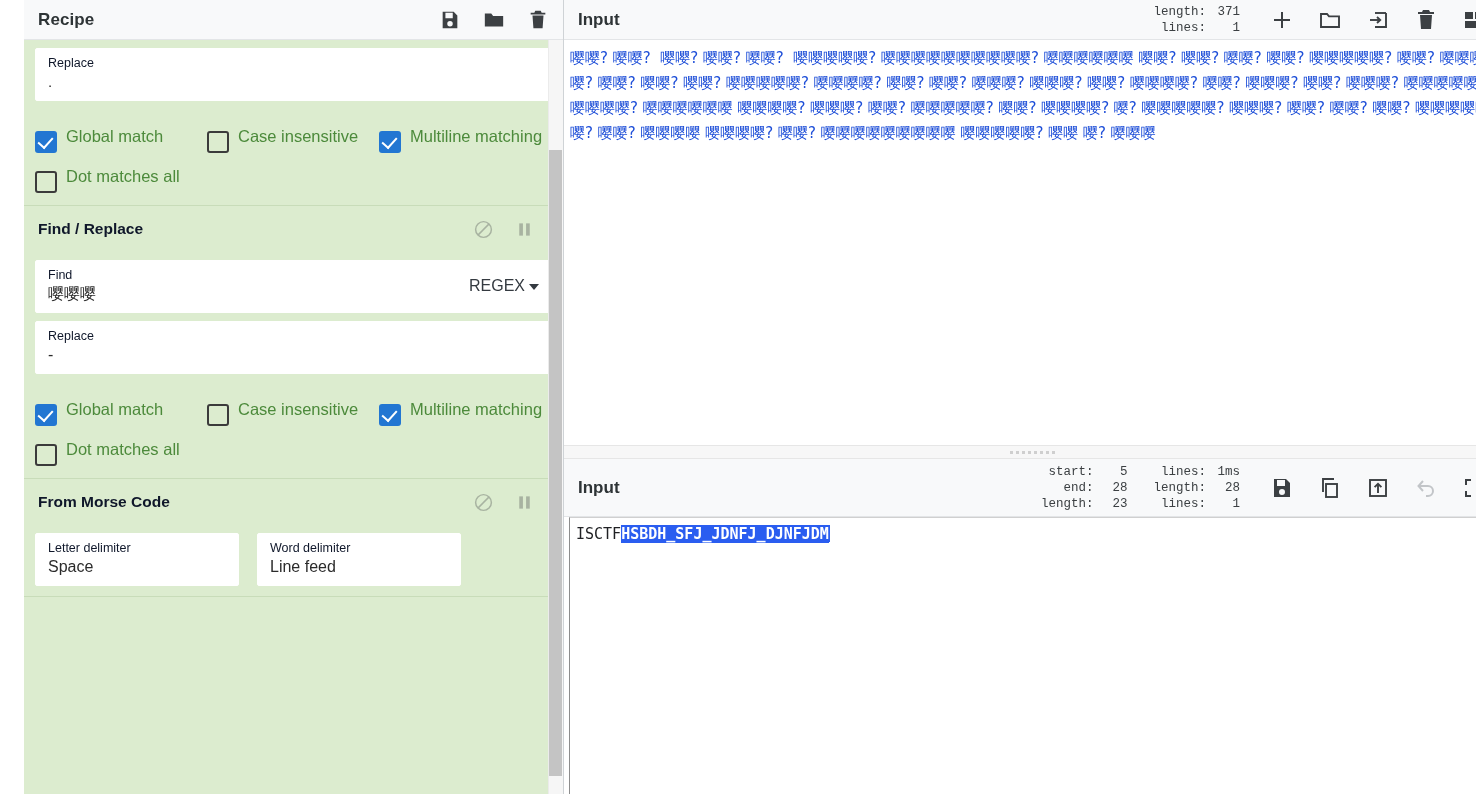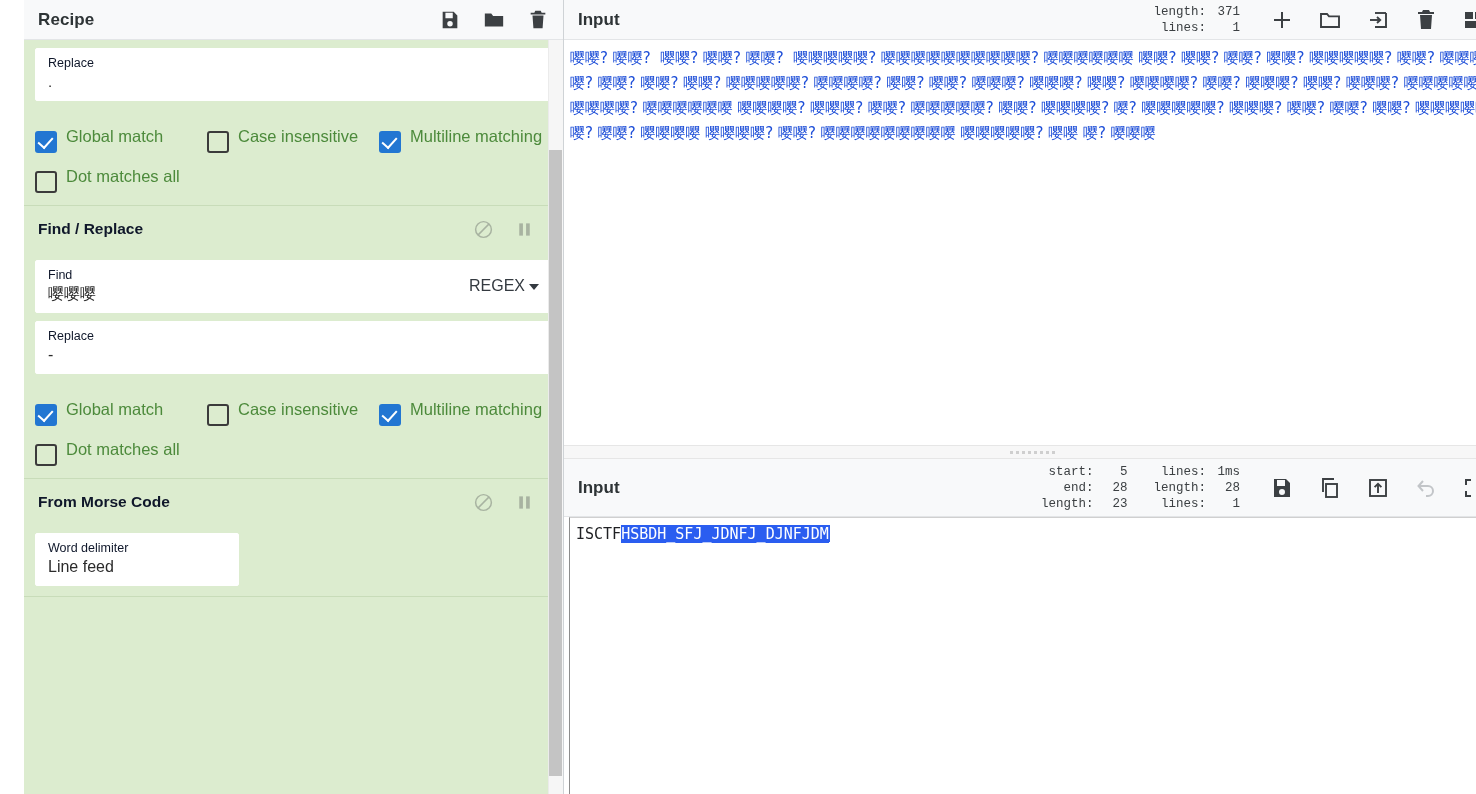--- a/index.html
+++ b/index.html
@@ -62,21 +62,21 @@
   .cbox.off { border: 2px solid #3b3b3b; background: transparent; }
   .cbox.on { background: #2276d2; position: relative; border: none; }
   .cbox.on::after {
     content: ""; position: absolute; left: 6px; top: 3px; width: 7px; height: 12px;
     border: solid #fff; border-width: 0 2.5px 2.5px 0; transform: rotate(42deg);
   }
   .check-label { font-size: 16.5px; color: #4c8a3b; line-height: 30px; padding-left: 9px; }
 
   .two-fields { display: flex; }
   .two-fields .field { flex: 0 0 auto; width: 204px; margin-right: 0; }
-  .two-fields .field + .field { margin-left: 18px; font-family: Liberation Mono, monospace; }
+  .two-fields .field + .field { margin-left: 18px; }
 
   
   .io-pane { width: 936px; height: 794px; display: flex; flex-direction: column; background: #fff; }
 
   .io-head { background: #f8f9fa; border-bottom: 1px solid #e3e5e7; display: flex;
              align-items: center; padding: 0 14px; position: relative; }
   .input-head { height: 40px; flex: 0 0 40px; }
   .output-head { height: 58px; flex: 0 0 58px; }
   .io-title { font-size: 17px; font-weight: bold; color: #2e3436; }
   .io-meta { margin-left: auto; display: flex; gap: 26px; font-family: "Liberation Mono", monospace;
@@ -100,21 +100,21 @@
               display: flex; align-items: center; justify-content: center; cursor: row-resize; }
   .grip { display: flex; gap: 3px; }
   .grip i { width: 3px; height: 3px; background: #cfcfcf; display: block; }
 
   .output-wrap { flex: 0 0 335px; display: flex; flex-direction: column; }
   .output-area { position: relative; flex: 1 1 auto; background: #fff;
                  border-left: 1px solid #8d8d8d; border-top: 1px solid #d0d0d0;
                  margin-left: 5px; padding: 6px 0 0 6px; overflow: hidden; }
   .out-line { font-family: "DejaVu Sans Mono", "Liberation Mono", monospace;
               font-size: 15px; line-height: 21px; color: #202124; white-space: pre; }
-  .out-sel { background: #2a5df0; color: #fff; }
+  .out-sel { background: #2a5df0; color: #fff; font-weight: bold; }
   .caret-bar { display: inline-block; width: 1px; height: 17px; background: #2a5df0;
                vertical-align: -3px; }
 </style>
 </head>
 <body>
 
 <div class="app">
 
   <div class="recipe-pane">
 
@@ -243,20 +243,26 @@
               <svg viewBox="0 0 24 24" fill="currentColor">
                 <rect x="6" y="5" width="4.2" height="14"></rect>
                   <rect x="13.8" y="5" width="4.2" height="14"></rect>
               </svg>
             </span>
           </div>
         </div>
         <div class="two-fields">
           <div class="field">
             <div class="field-inner">
+              <div class="field-label">Letter delimiter</div>
+              <div class="field-value">Space</div>
+            </div>
+          </div>
+          <div class="field">
+            <div class="field-inner">
               <div class="field-label">Word delimiter</div>
               <div class="field-value">Line feed</div>
             </div>
           </div>
         </div>
       </div>
 
       <div class="recipe-scroll-track">
         <div class="recipe-scroll-thumb"></div>
       </div>

